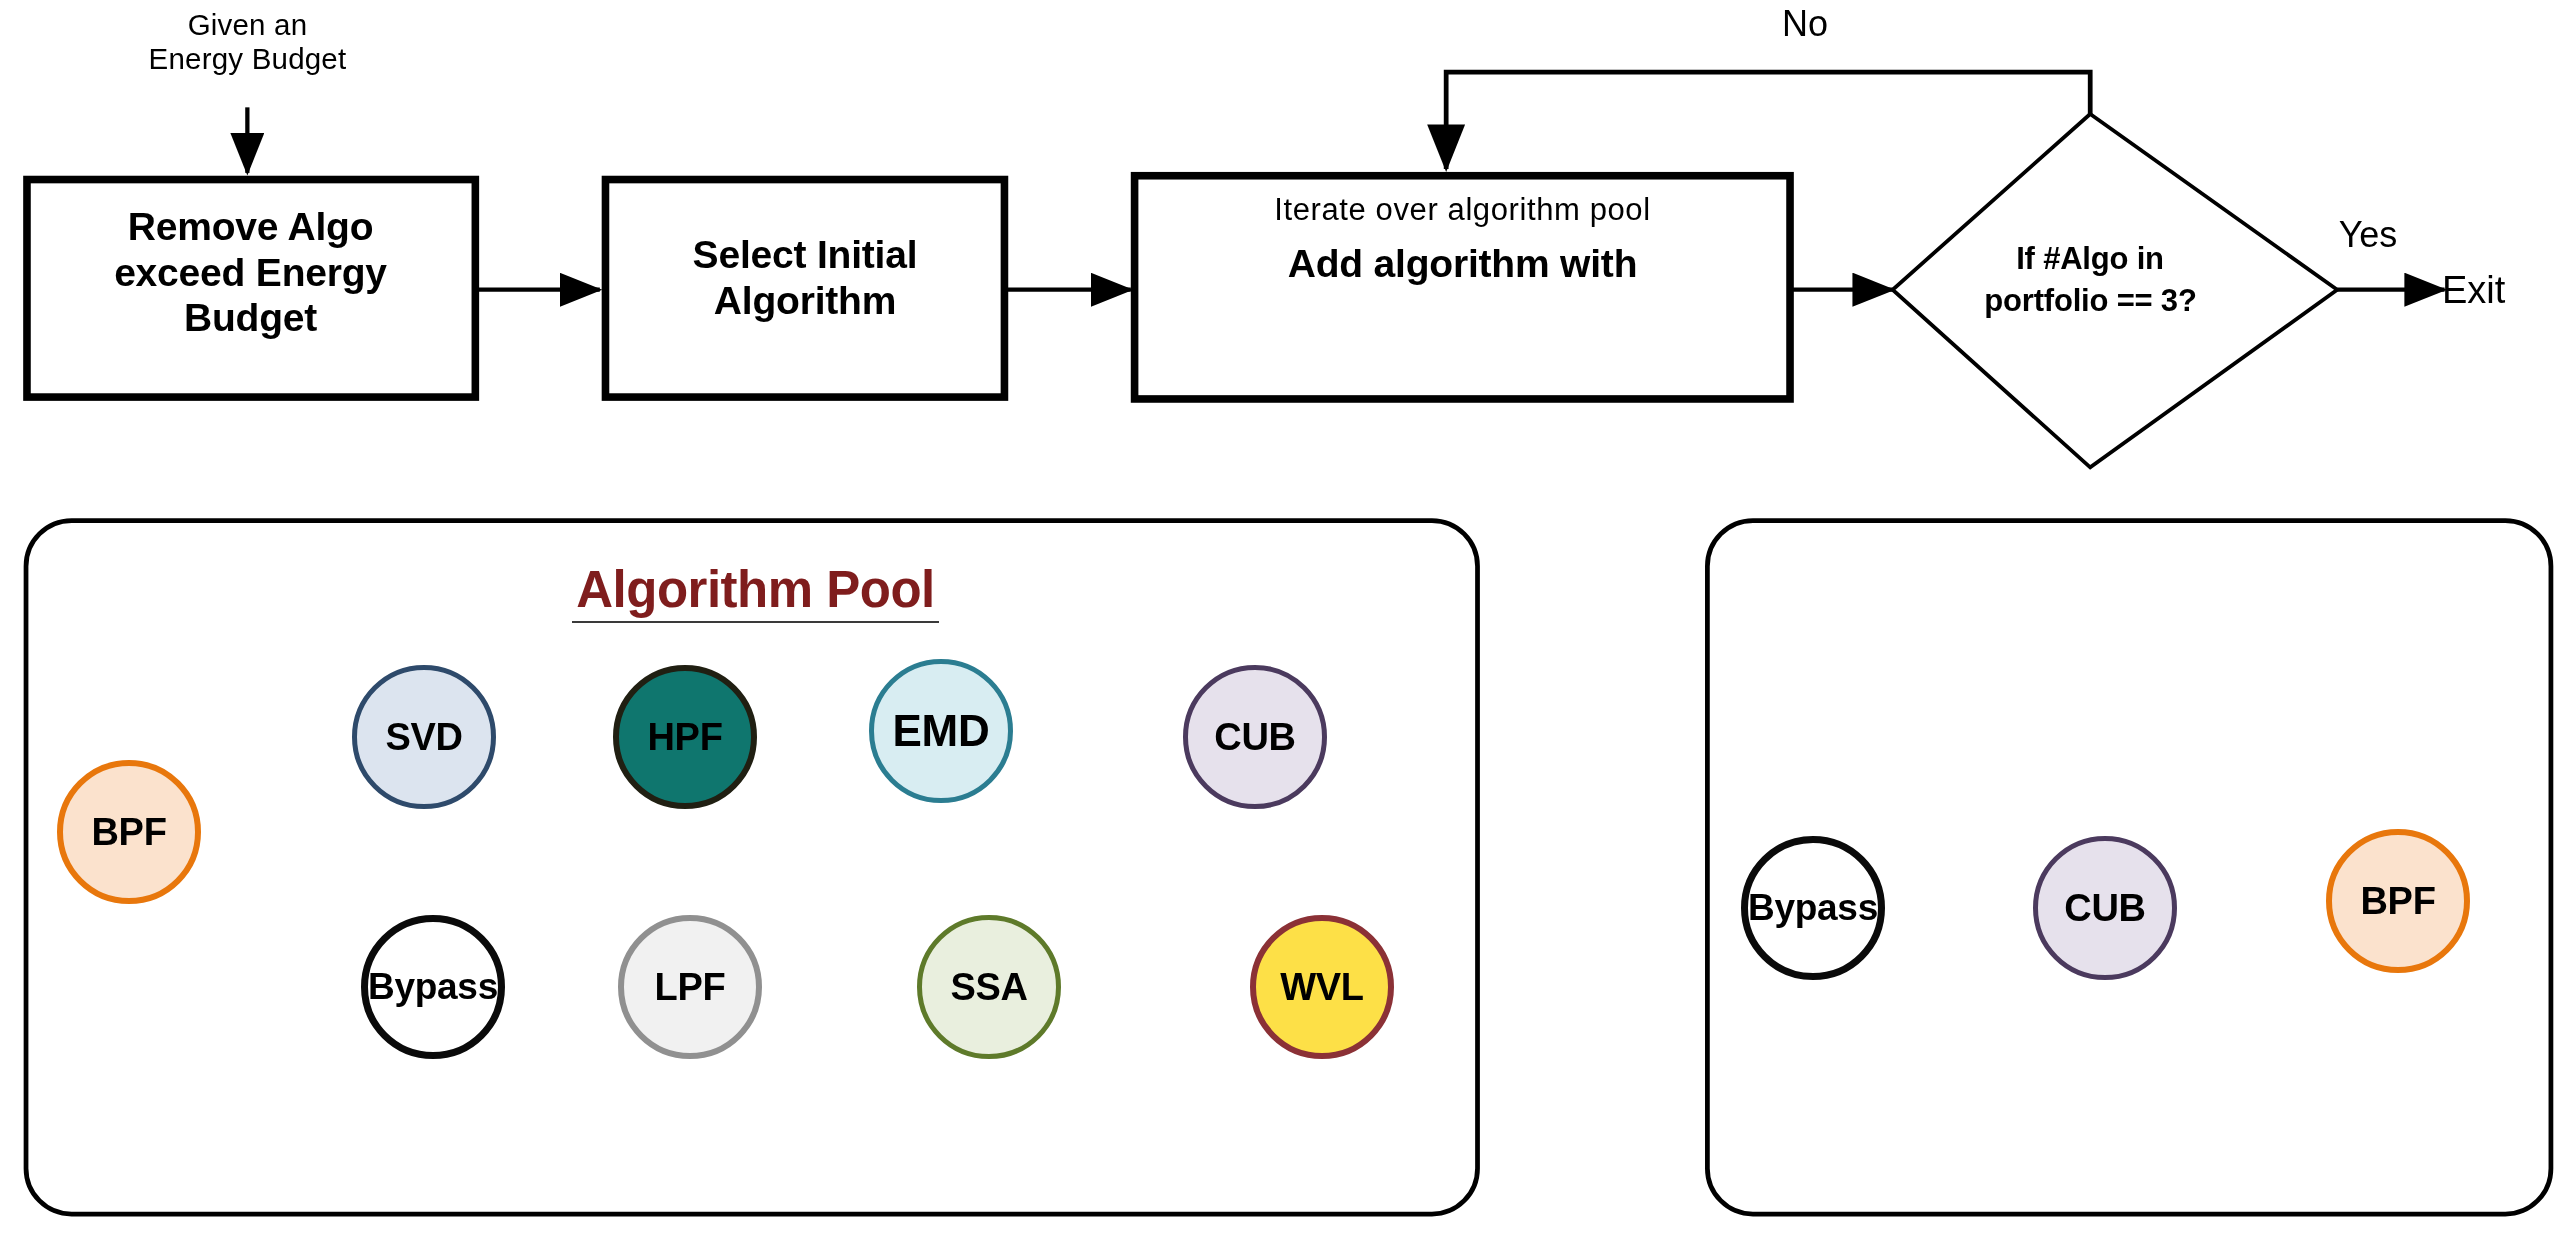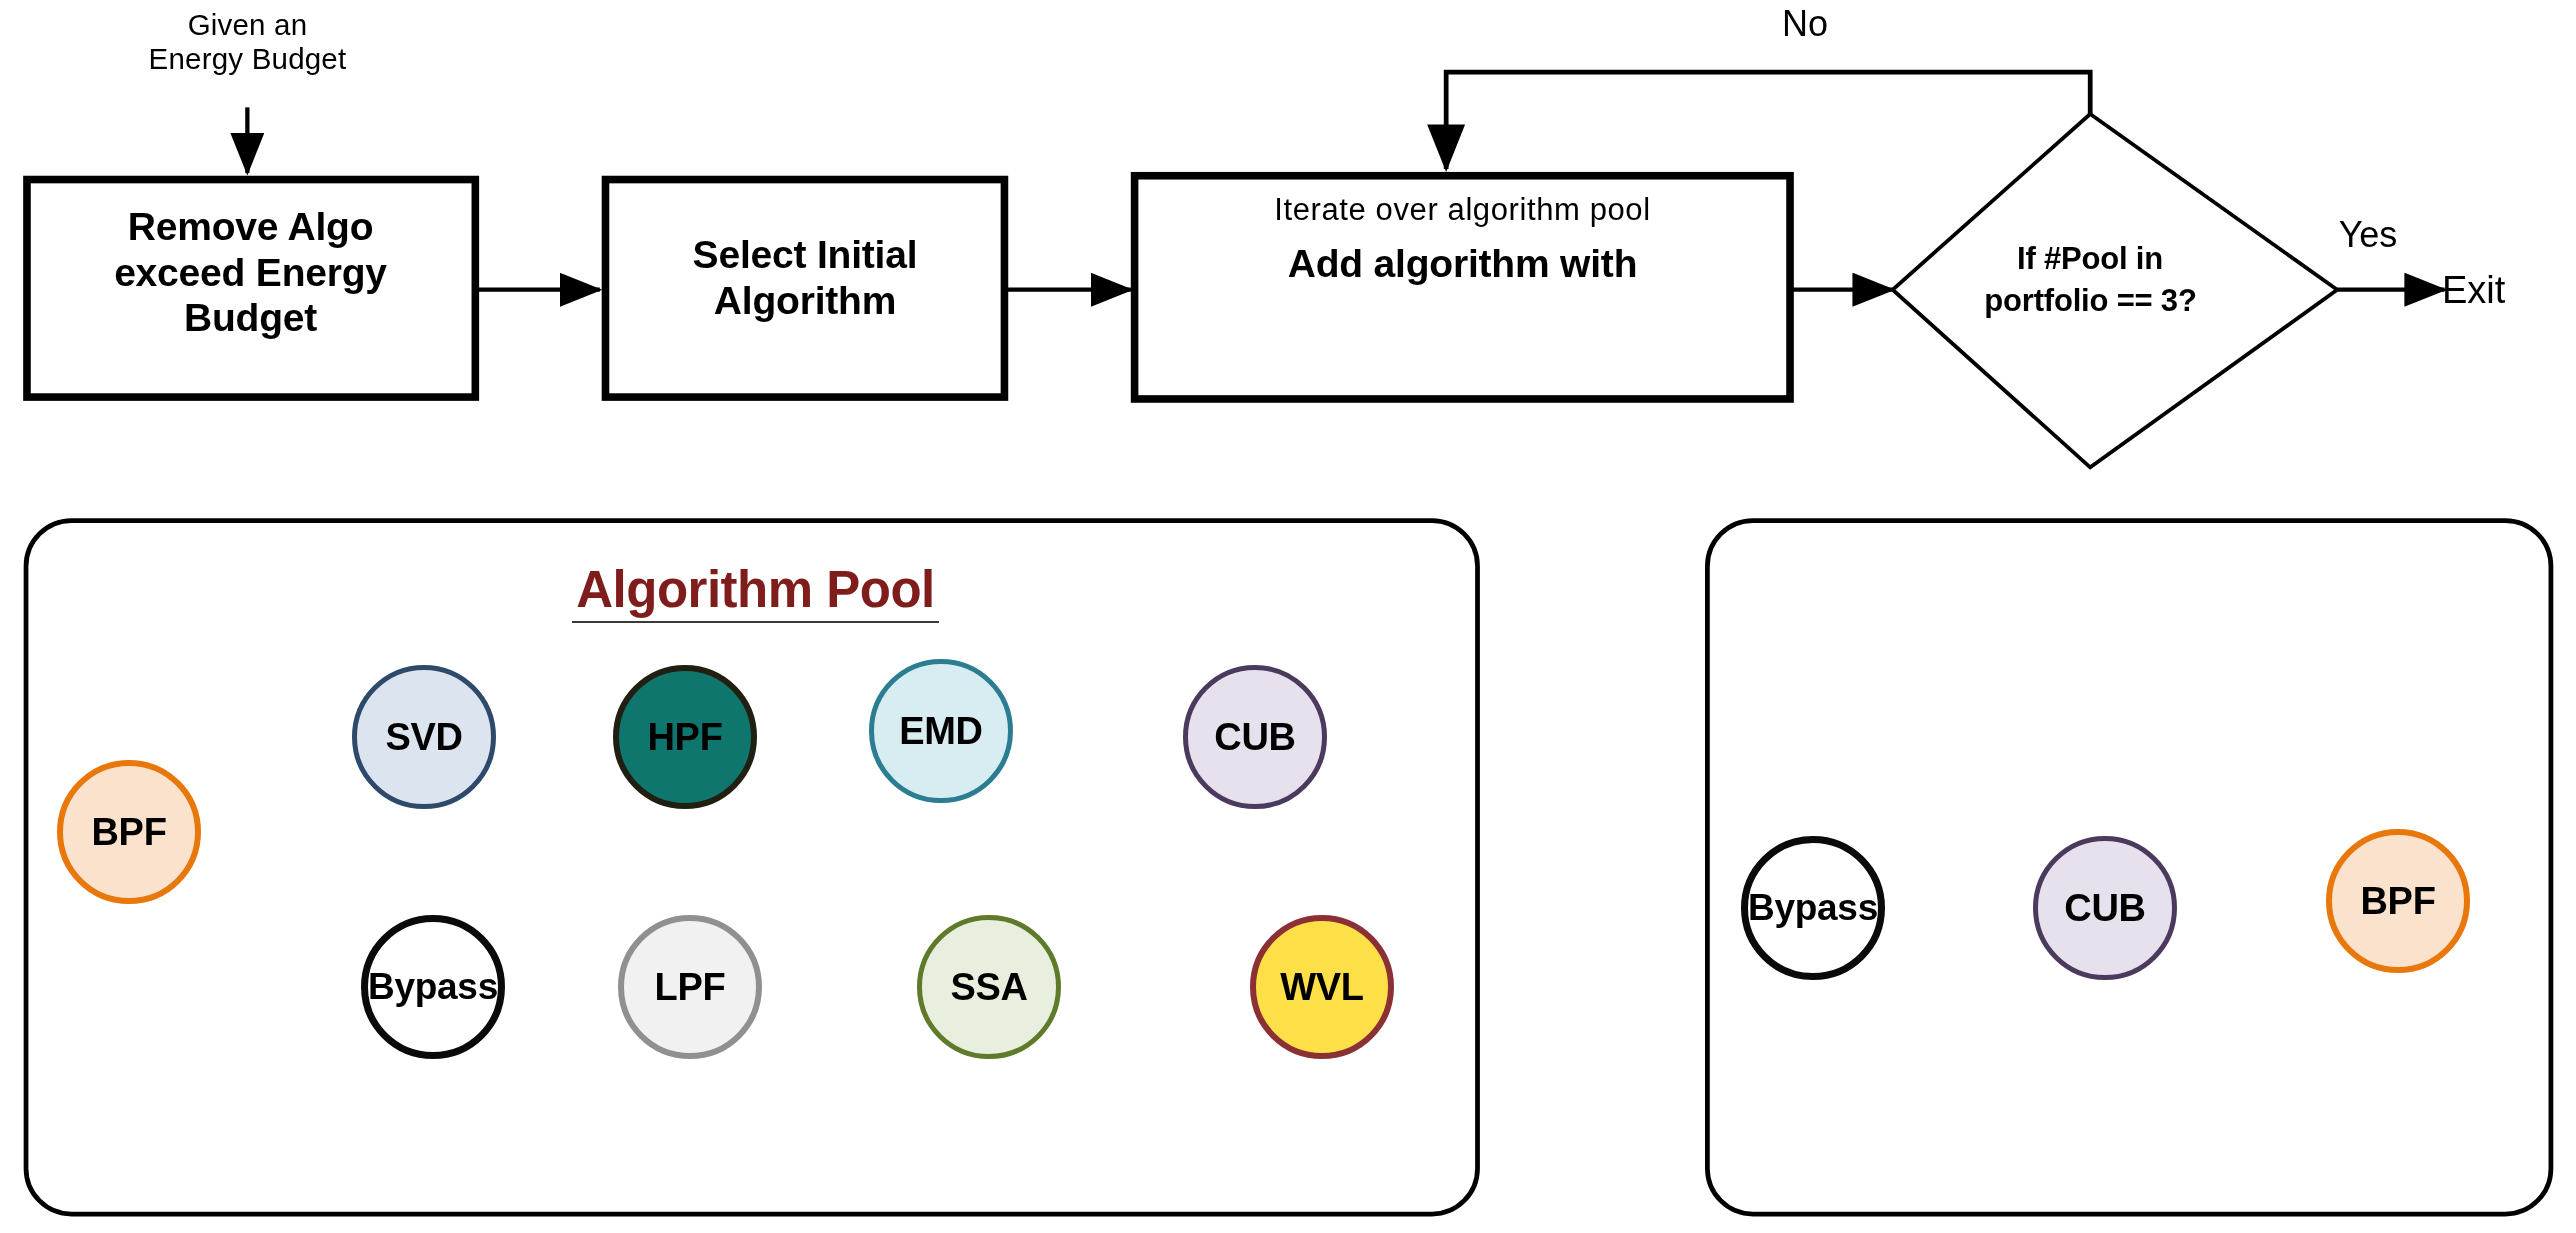--- a/index.html
+++ b/index.html
@@ -153,21 +153,21 @@
 Energy Budget</div>
 
   <div class="fc-text box-label" style="left:615px; top:232px; width:380px;">Select Initial
 Algorithm</div>
 
   <div class="fc-text box-sublabel" style="left:1144px; top:192px; width:637px;">Iterate over algorithm pool</div>
 
   <div class="fc-text box-label" style="left:1144px; top:241px; width:637px;">Add algorithm with</div>
 
 
-  <div class="fc-text diamond-label" style="left:1957px; top:239px; width:266px;">If #Pool in</div>
+  <div class="fc-text diamond-label" style="left:1957px; top:239px; width:266px;">If #Algo in</div>
   <div class="fc-text diamond-label" style="left:1943px; top:281px; width:295px;">portfolio == 3?</div>
 
   <div class="fc-text edge-label" style="left:1710px; top:2.9px; width:190px;">No</div>
 
   <div class="fc-text edge-label" style="left:2292px; top:214px; width:152px;">Yes</div>
 
   <div class="fc-text exit-label" style="left:2442px; top:268px; width:133px; text-align:left;">Exit</div>
 
   <div class="panel-title" style="left:190px; top:561px; width:1131px; font-size:51px;">
     <span class="tline">Algorithm Pool</span>
@@ -176,21 +176,21 @@
   <div id="pool-nodes">
       <div class="algo-node" style="left: 57px; top: 760px; width: 144px; height: 144px; background: rgb(251, 226, 205); border: 6.7px solid rgb(232, 119, 12); font-size: 38px;">
         <span>BPF</span>
       </div>
       <div class="algo-node" style="left: 352px; top: 665px; width: 144px; height: 144px; background: rgb(220, 228, 239); border: 5.7px solid rgb(46, 74, 107); font-size: 38px;">
         <span>SVD</span>
       </div>
       <div class="algo-node" style="left: 613px; top: 665px; width: 144px; height: 144px; background: #0f766e; border: 6.7px solid rgb(32, 31, 18); font-size: 38px;">
         <span>HPF</span>
       </div>
-      <div class="algo-node" style="left: 869px; top: 659px; width: 144px; height: 144px; background: rgb(216, 237, 242); border: 5.7px solid rgb(43, 125, 145); font-size: 38px;">
+      <div class="algo-node" style="left: 869px; top: 659px; width: 144px; height: 144px; background: rgb(216, 237, 242); border: 5.7px solid rgb(43, 125, 145); font-size: 44px;">
         <span>EMD</span>
       </div>
       <div class="algo-node" style="left: 1183px; top: 665px; width: 144px; height: 144px; background: rgb(230, 225, 236); border: 5.7px solid rgb(75, 58, 94); font-size: 38px;">
         <span>CUB</span>
       </div>
       <div class="algo-node" style="left: 361px; top: 915px; width: 144px; height: 144px; background: rgb(255, 255, 255); border: 7.6px solid rgb(10, 10, 10); font-size: 37px;">
         <span>Bypass</span>
       </div>
       <div class="algo-node" style="left: 618px; top: 915px; width: 144px; height: 144px; background: rgb(241, 241, 241); border: 6.7px solid rgb(144, 144, 144); font-size: 38px;">
         <span>LPF</span>

